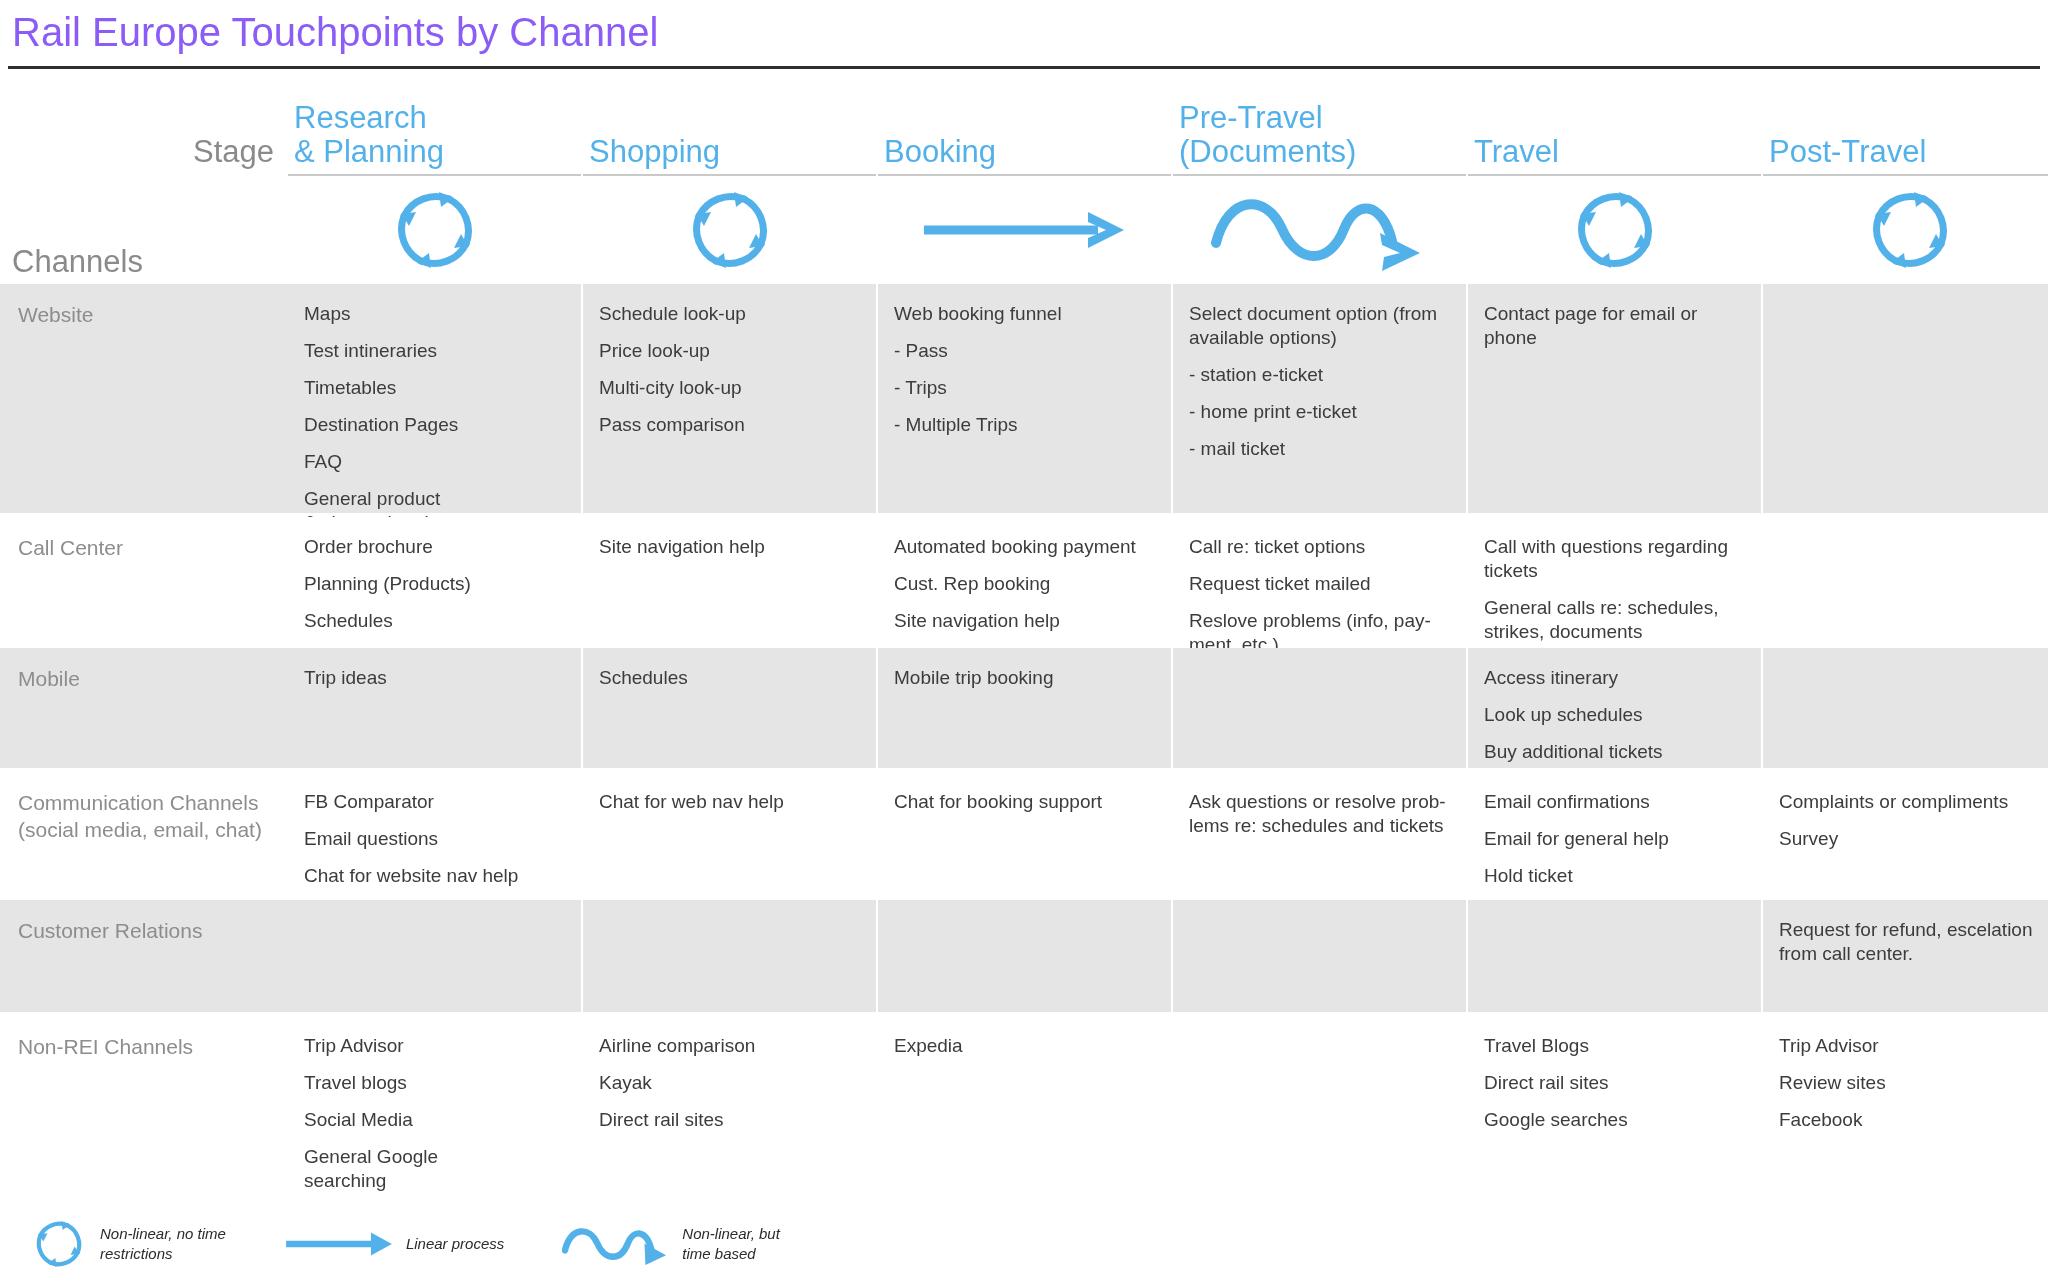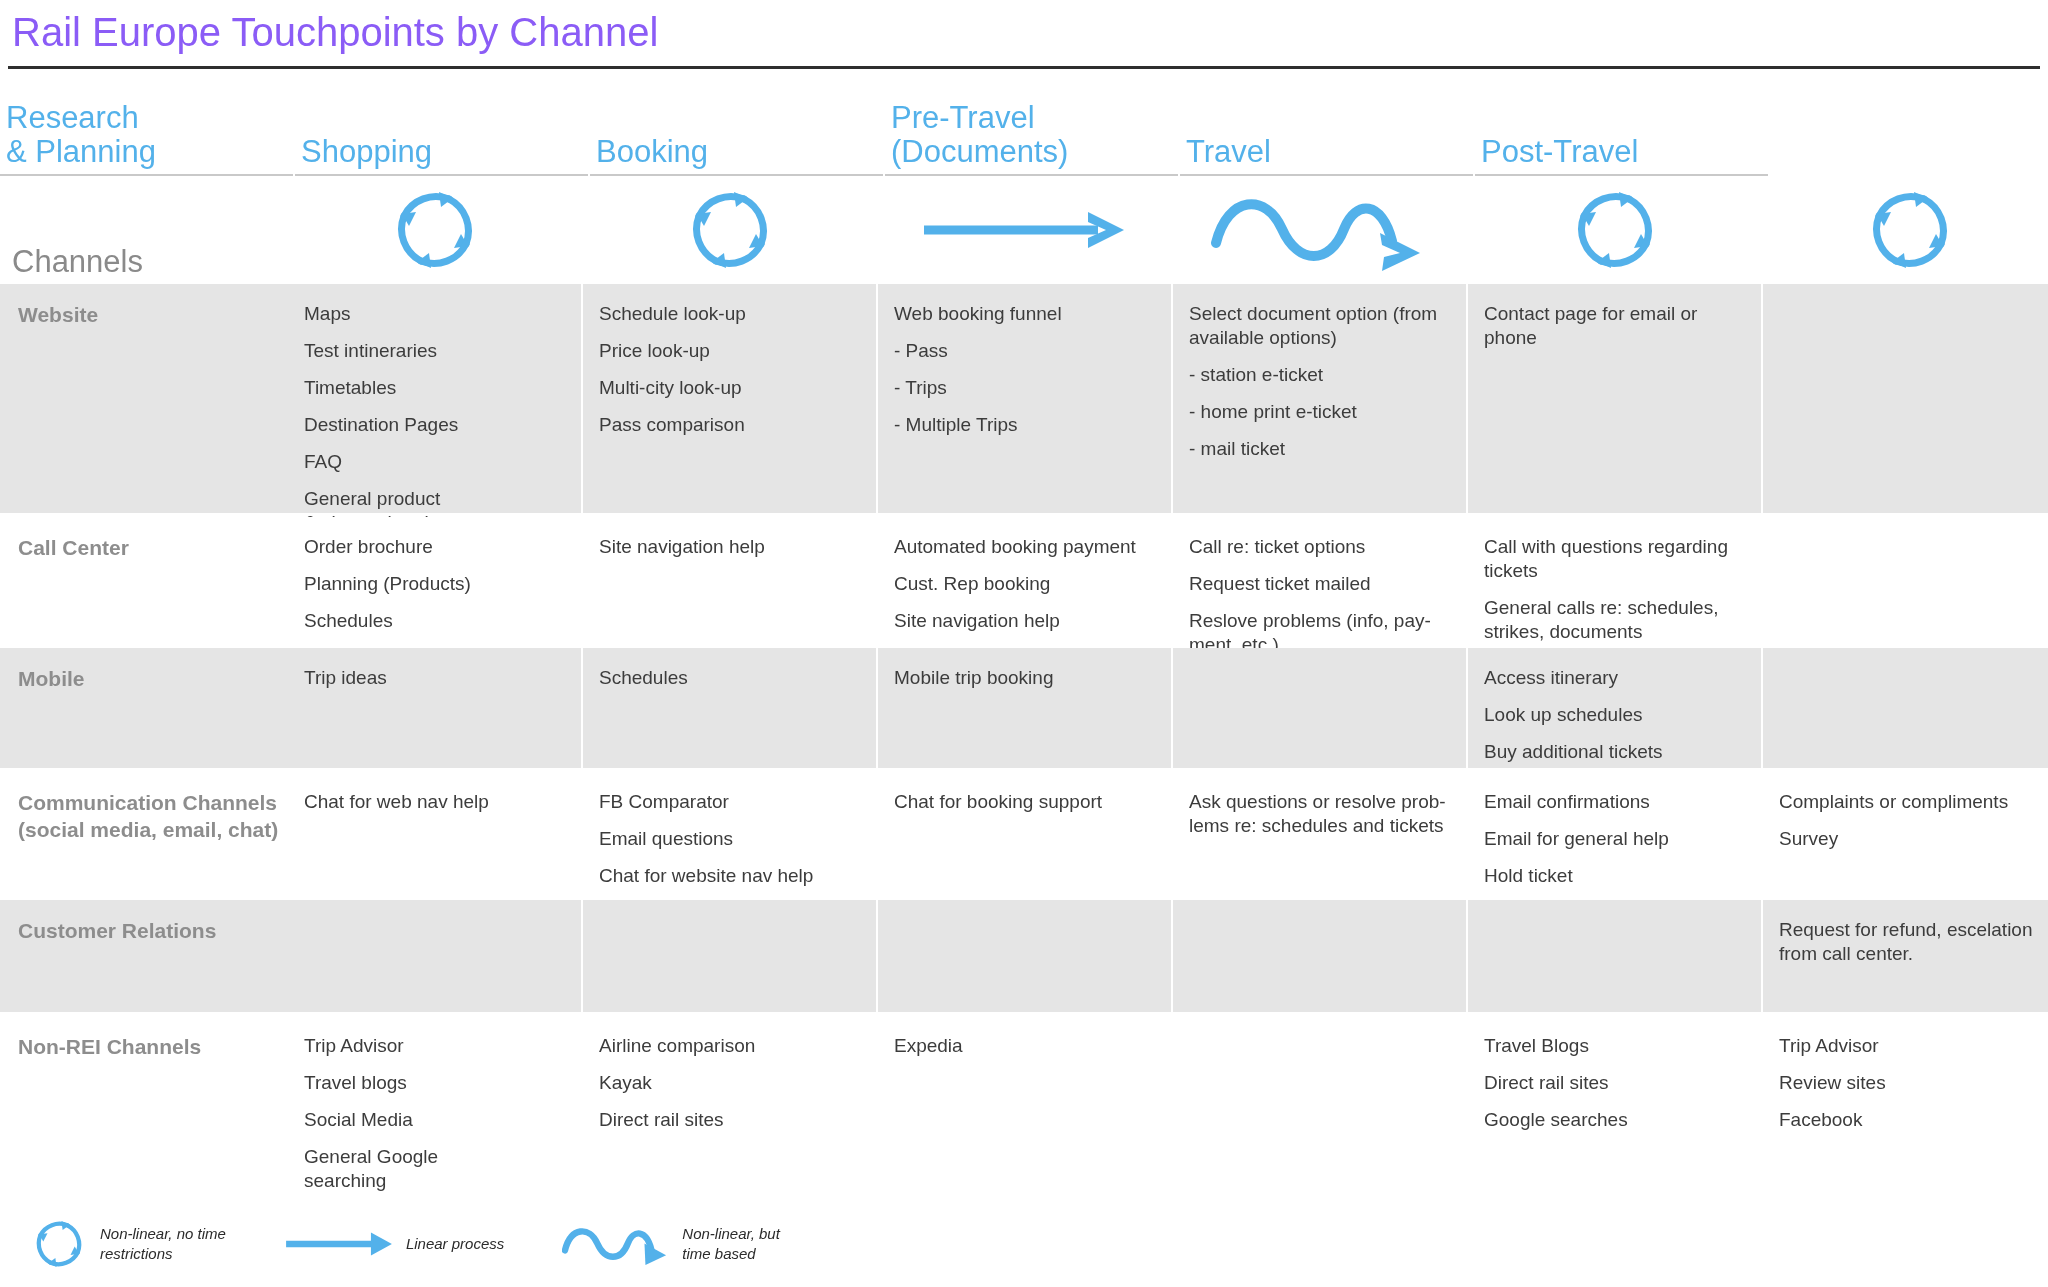--- a/index.html
+++ b/index.html
@@ -56,21 +56,21 @@
   .icon-cell{
     width:293px;flex:0 0 293px;margin-right:2px;
     display:flex;align-items:center;justify-content:center;
   }
 
   
   .band{display:flex;width:2048px;margin-bottom:4px;}
   .band .rowlabel{
     width:288px;flex:0 0 288px;box-sizing:border-box;
     padding:18px 0 4px 18px;
-    font-size:21px;font-weight:bold;color:#8d8d8d;
+    font-size:21px;font-weight:normal;color:#8d8d8d;
     line-height:1.28;
   }
   .band .cell{
     width:293px;flex:0 0 293px;box-sizing:border-box;
     padding:18px 16px 10px 16px;
     margin-right:2px;
   }
   .band.shaded .rowlabel,
   .band.shaded .cell{background:#e5e5e5;}
   .band.plain .rowlabel,
@@ -105,20 +105,21 @@
 <body>
 
 <div class="page">
 
   <div class="title">Rail Europe Touchpoints by Channel</div>
   <div class="title-rule"></div>
 
   <div class="grid">
 
     <div class="row hdr-row">
+      <div class="stage-word">Stage</div>
       <div class="stage-cell">
           <span class="lbl">Research
 &amp; Planning</span>
         </div>
       <div class="stage-cell">
           <span class="lbl">Shopping</span>
         </div>
       <div class="stage-cell">
           <span class="lbl">Booking</span>
         </div>
@@ -283,26 +284,26 @@
           <div class="cell">
             <div class="item">Access itinerary</div>
             <div class="item">Look up schedules</div>
             <div class="item">Buy additional tickets</div>
           </div>
           <div class="cell"></div>
         </div>
         <div class="band plain h-comm">
           <div class="rowlabel">Communication Channels (social media, email, chat)</div>
           <div class="cell">
-            <div class="item">Chat for web nav help</div>
-          </div>
-          <div class="cell">
             <div class="item">FB Comparator</div>
             <div class="item">Email questions</div>
             <div class="item">Chat for website nav help</div>
+          </div>
+          <div class="cell">
+            <div class="item">Chat for web nav help</div>
           </div>
           <div class="cell">
             <div class="item">Chat for booking support</div>
           </div>
           <div class="cell">
             <div class="item">Ask questions or resolve prob-lems re: schedules and tickets</div>
           </div>
           <div class="cell">
             <div class="item">Email confirmations</div>
             <div class="item">Email for general help</div>

